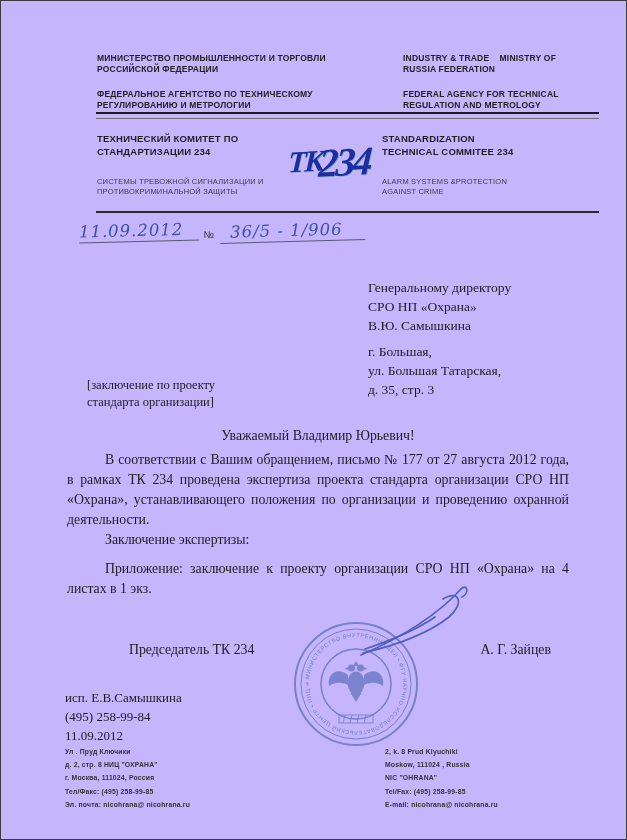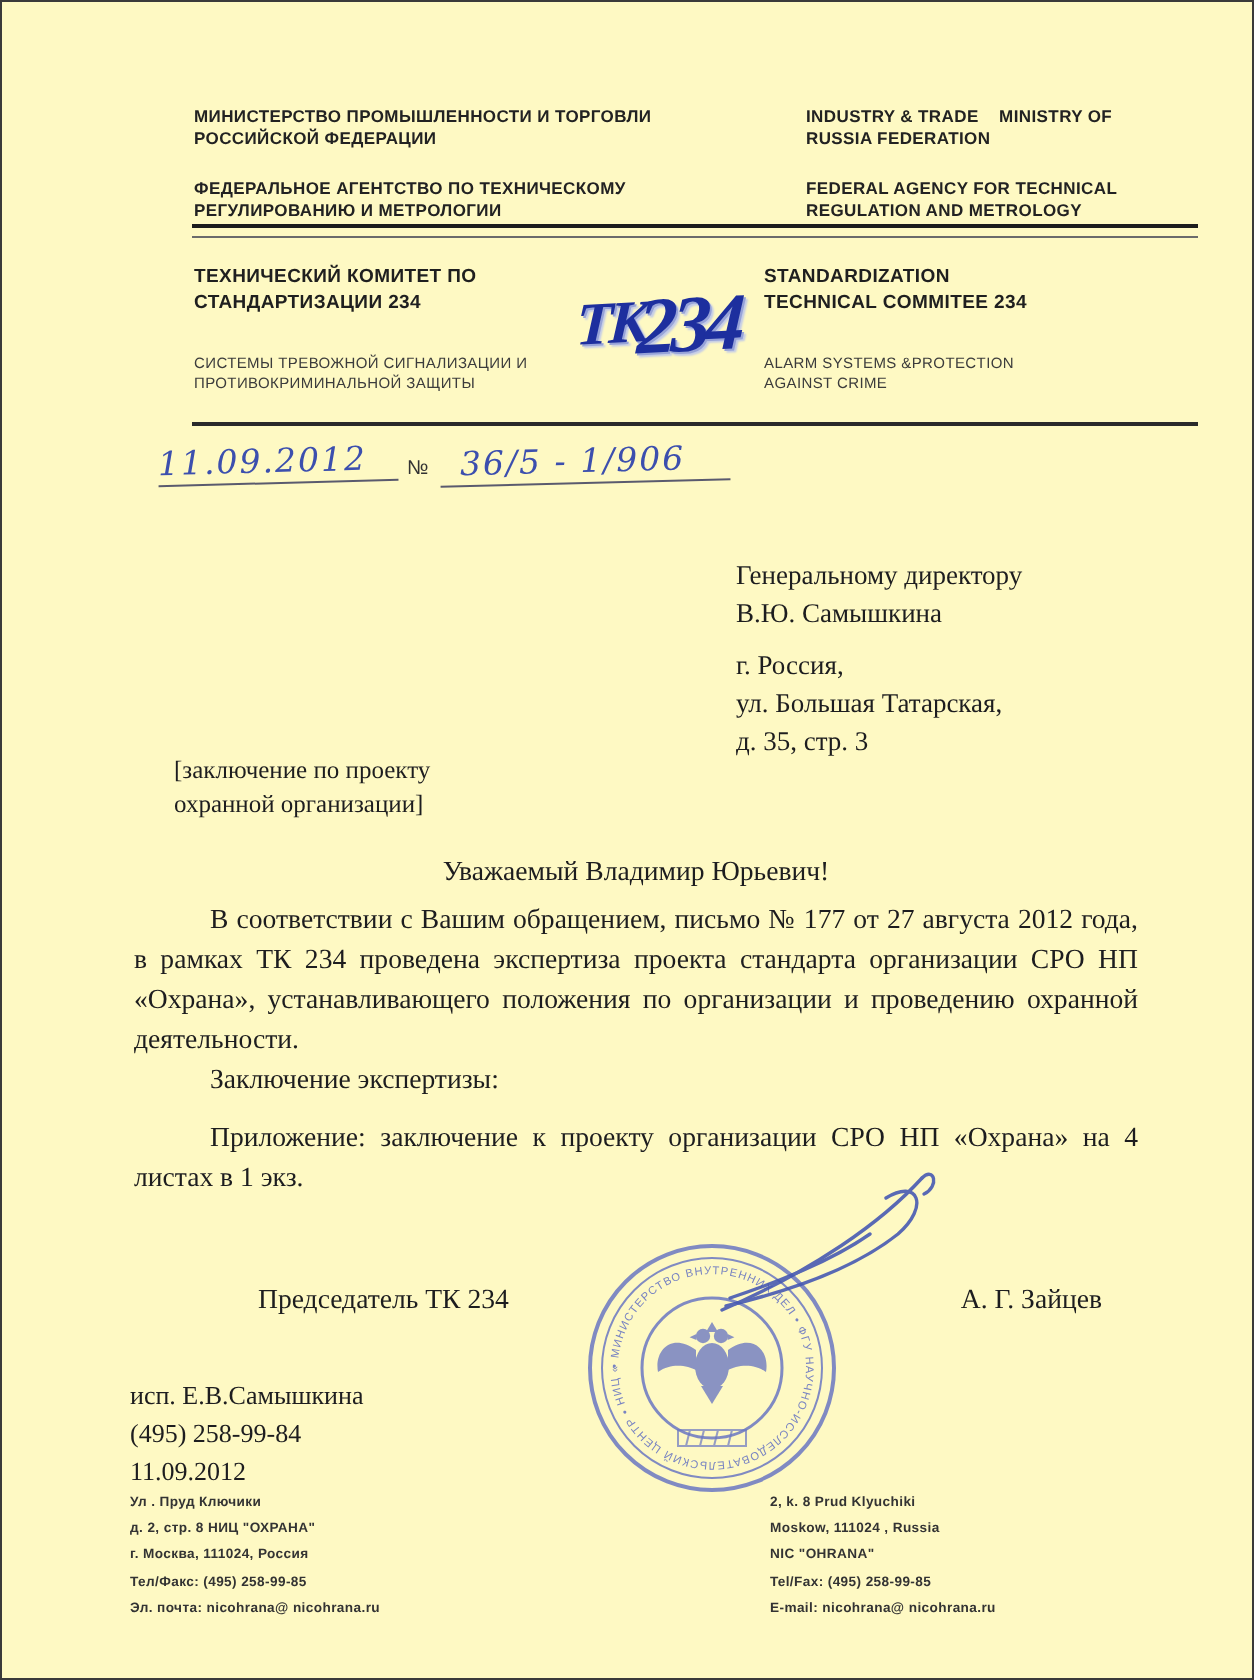--- a/index.html
+++ b/index.html
@@ -1,19 +1,19 @@
 <!DOCTYPE html>
 <html lang="ru"><head>
 <meta charset="utf-8">
 <style>
   html,body{margin:0;padding:0;background:#e8e8e8;}
   .page{
     position:relative;
     width:625px;height:838px;
-    background:#fef9c3;
+    background:#c4b5fd;
     border:1px solid #3a3a3a;
     font-family:"Liberation Serif","DejaVu Serif",serif;
     color:#1d1d1f;
     overflow:hidden;
   }
   .abs{position:absolute;}
   .prewrap{white-space:pre-wrap;}
   .sans{font-family:"Liberation Sans","DejaVu Sans",sans-serif;}
   
   .hdr{font-size:8.5px;line-height:11px;font-weight:bold;letter-spacing:.2px;color:#222;}
@@ -87,28 +87,29 @@
   <div class="abs rule-single" style="left:95px;top:210px;width:503px;"></div>
 
   <div class="abs ref-row" style="left:78px;top:220px;">
     <span class="hand underlined" style="padding-right:16px;">11.09.2012</span>
     <span class="no-label">№</span>
     <span class="hand underlined" style="padding:0 22px 1px 10px;">36/5 - 1/906</span>
   </div>
 
   <div class="abs addr" style="left:367px;top:277px;width:220px;">
     <div>Генеральному директору</div>
+    <div>СРО НП «Охрана»</div>
     <div>В.Ю. Самышкина</div>
-    <div class="addr-gap">г. Россия,</div>
+    <div class="addr-gap">г. Большая,</div>
     <div>ул. Большая Татарская,</div>
     <div>д. 35, стр. 3</div>
   </div>
 
   <div class="abs subject prewrap" style="left:86px;top:376px;width:220px;">[заключение по проекту
-охранной организации]</div>
+стандарта организации]</div>
 
   <div class="abs letter-body" style="left:66px;top:408px;">
     <p class="salutation">Уважаемый Владимир Юрьевич!</p>
     <p>В соответствии с Вашим обращением, письмо № 177 от 27 августа 2012 года, в рамках ТК 234 проведена  экспертиза проекта стандарта организации СРО НП «Охрана», устанавливающего положения по организации и проведению охранной деятельности.</p>
     <p>Заключение экспертизы:</p>
     <p class="attachment">Приложение: заключение к проекту организации СРО НП «Охрана» на 4 листах в 1 экз.</p>
   </div>
 
   <div class="abs sig-row" style="left:66px;top:641px;">
     <span class="pos">Председатель ТК 234</span>

